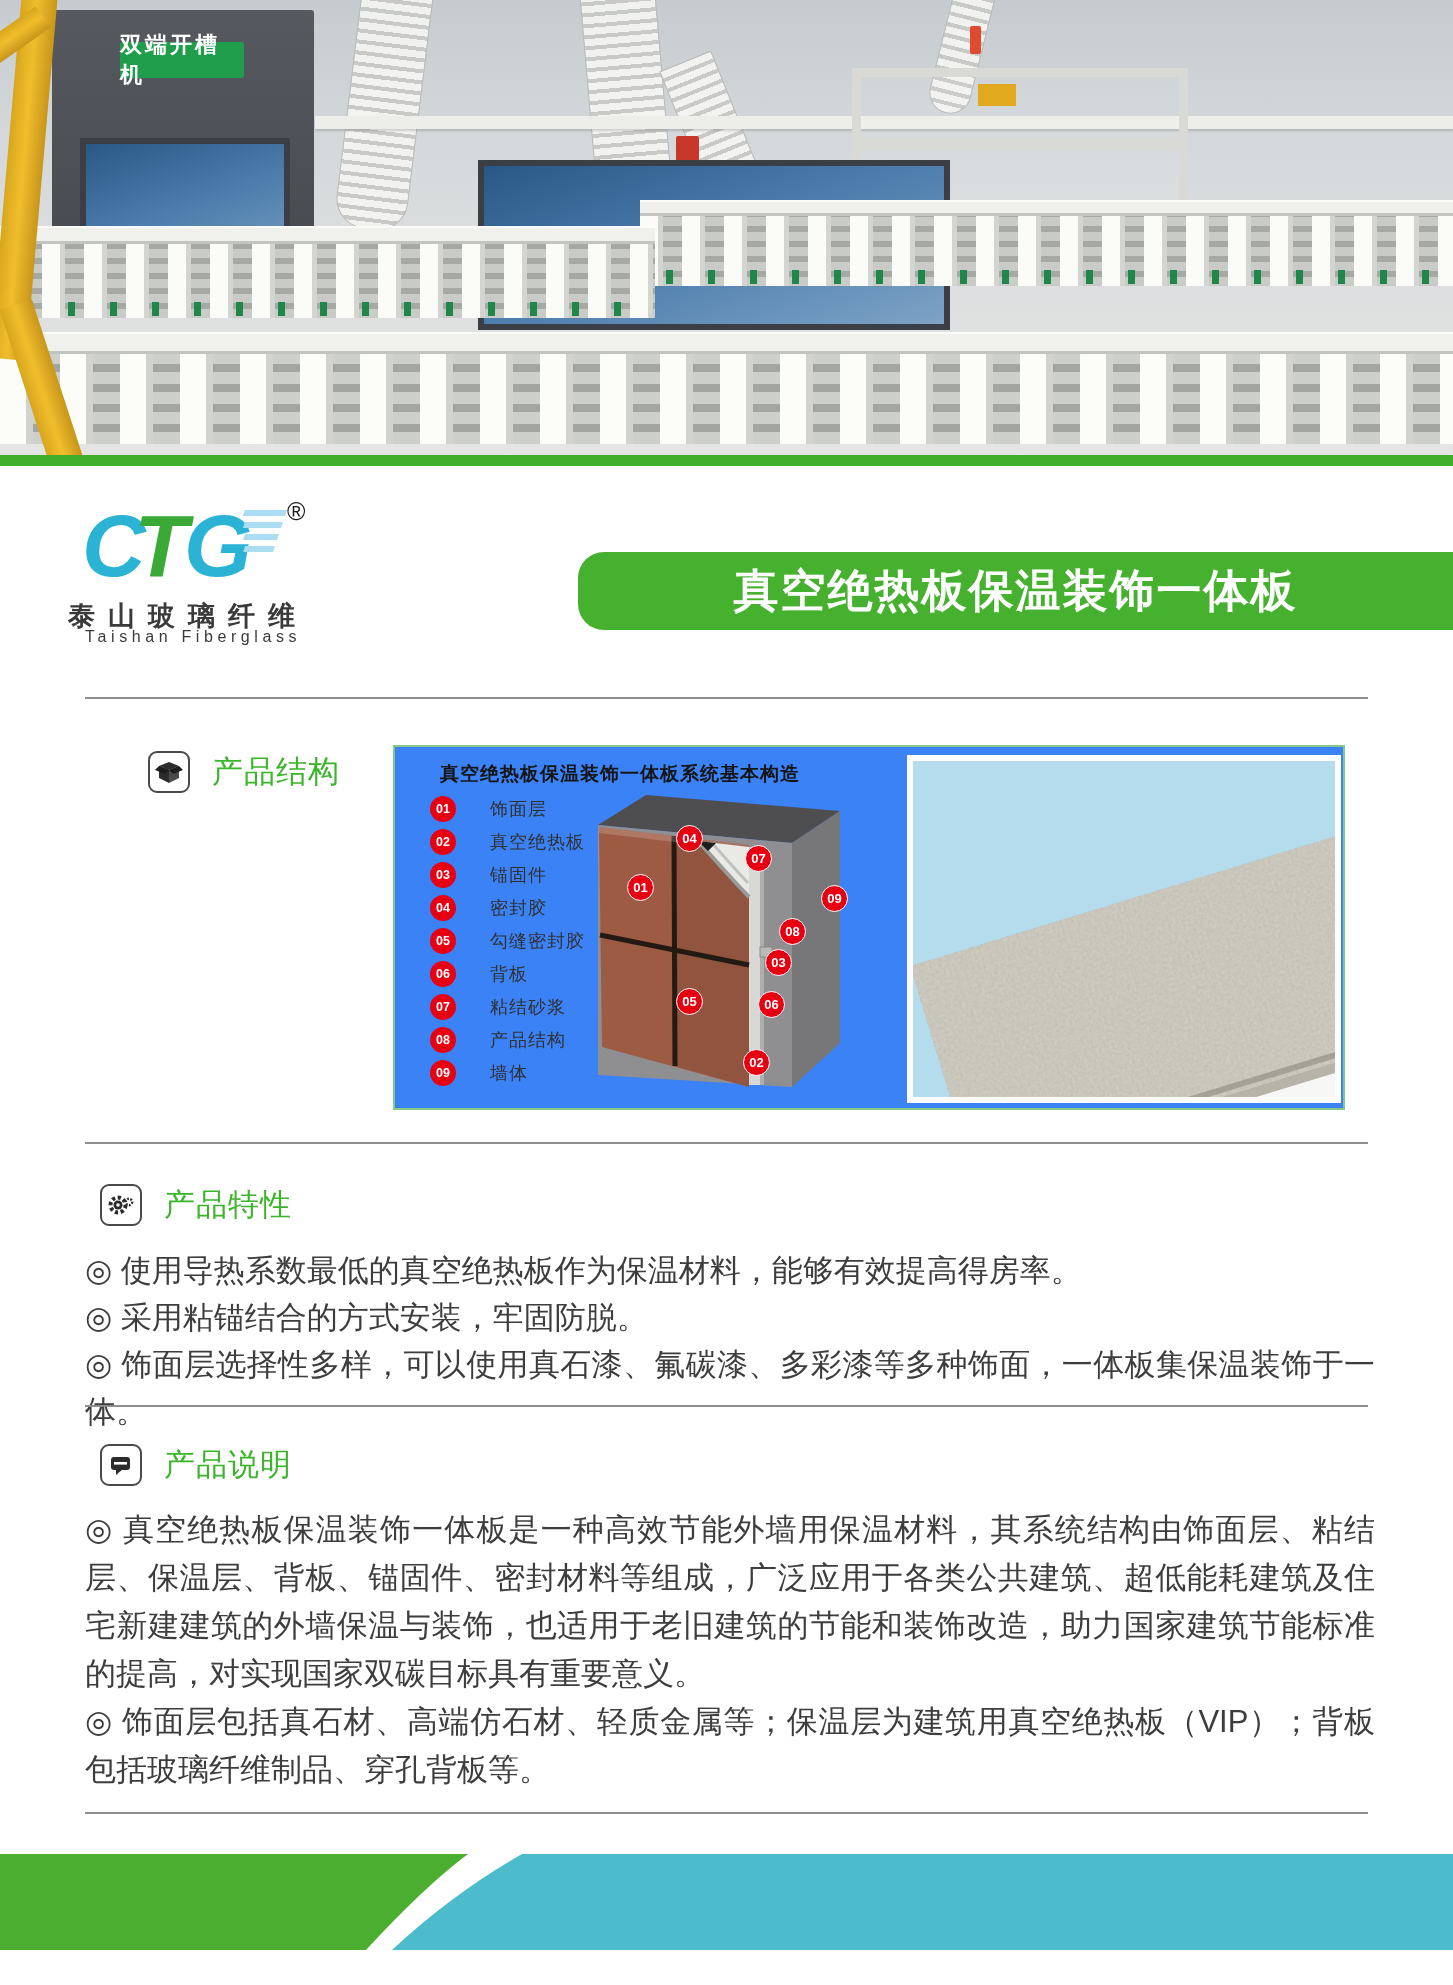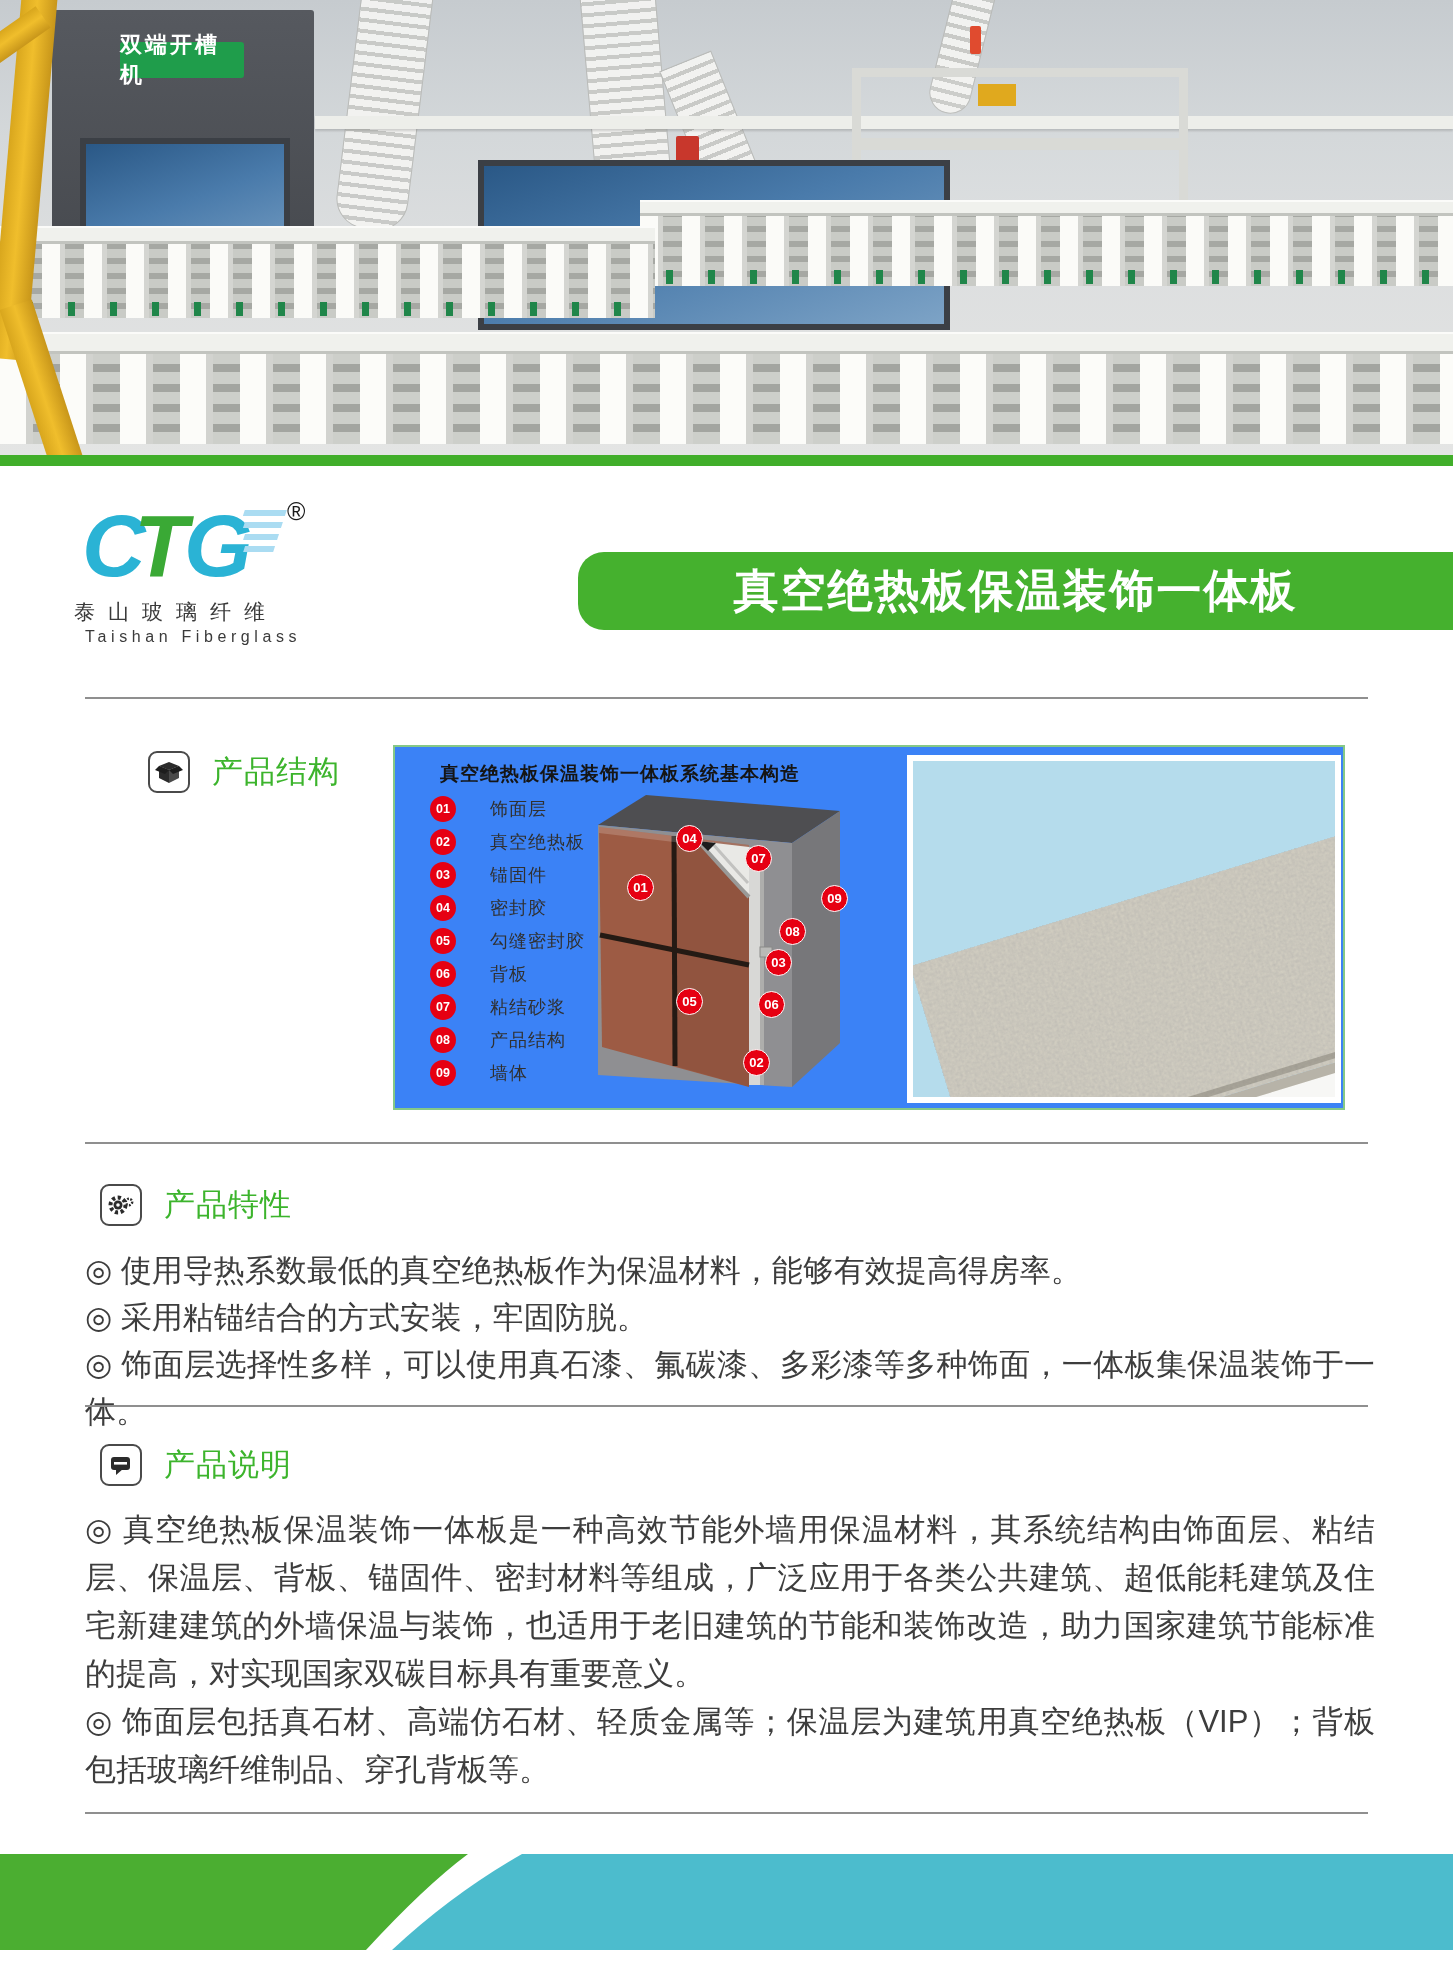--- a/index.html
+++ b/index.html
@@ -32,21 +32,21 @@
       repeating-linear-gradient(0deg,#c9cbc6 0 9px,#a6a8a3 9px 15px);
   }
   .conv-belt { background:repeating-linear-gradient(90deg,rgba(0,0,0,0) 0 26px,#20864a 26px 33px,rgba(0,0,0,0) 33px 42px); }
   .gantry { border:9px solid #d9dad6; background:rgba(255,255,255,.06); }
   .gantry-bar { background:#d9dad6; }
 
   
   #green-bar { left:0; top:455px; width:1453px; height:11px; background:#41ae2a; }
 
   
-  #logo-cn { left:74px; top:598px; font-size:21px; color:#3a3a3a; letter-spacing:13px; font-weight:400; white-space:nowrap; }
+  #logo-cn { left:68px; top:598px; font-size:27px; color:#3a3a3a; letter-spacing:13px; font-weight:700; white-space:nowrap; }
   #logo-en { left:85px; top:628px; font-size:16px; color:#3a3a3a; letter-spacing:4.6px; white-space:nowrap; }
   #logo-reg { left:287px; top:497px; font-size:25px; color:#1a1a1a; }
 
   
   #banner { left:578px; top:552px; width:875px; height:78px; background:#45b12e;
     border-radius:26px 0 0 26px; display:flex; align-items:center; justify-content:center; }
   #banner span { color:#ffffff; font-size:45px; font-weight:600; letter-spacing:2px; }
 
   .divider { height:2px; background:#8f8f8f; }
 

